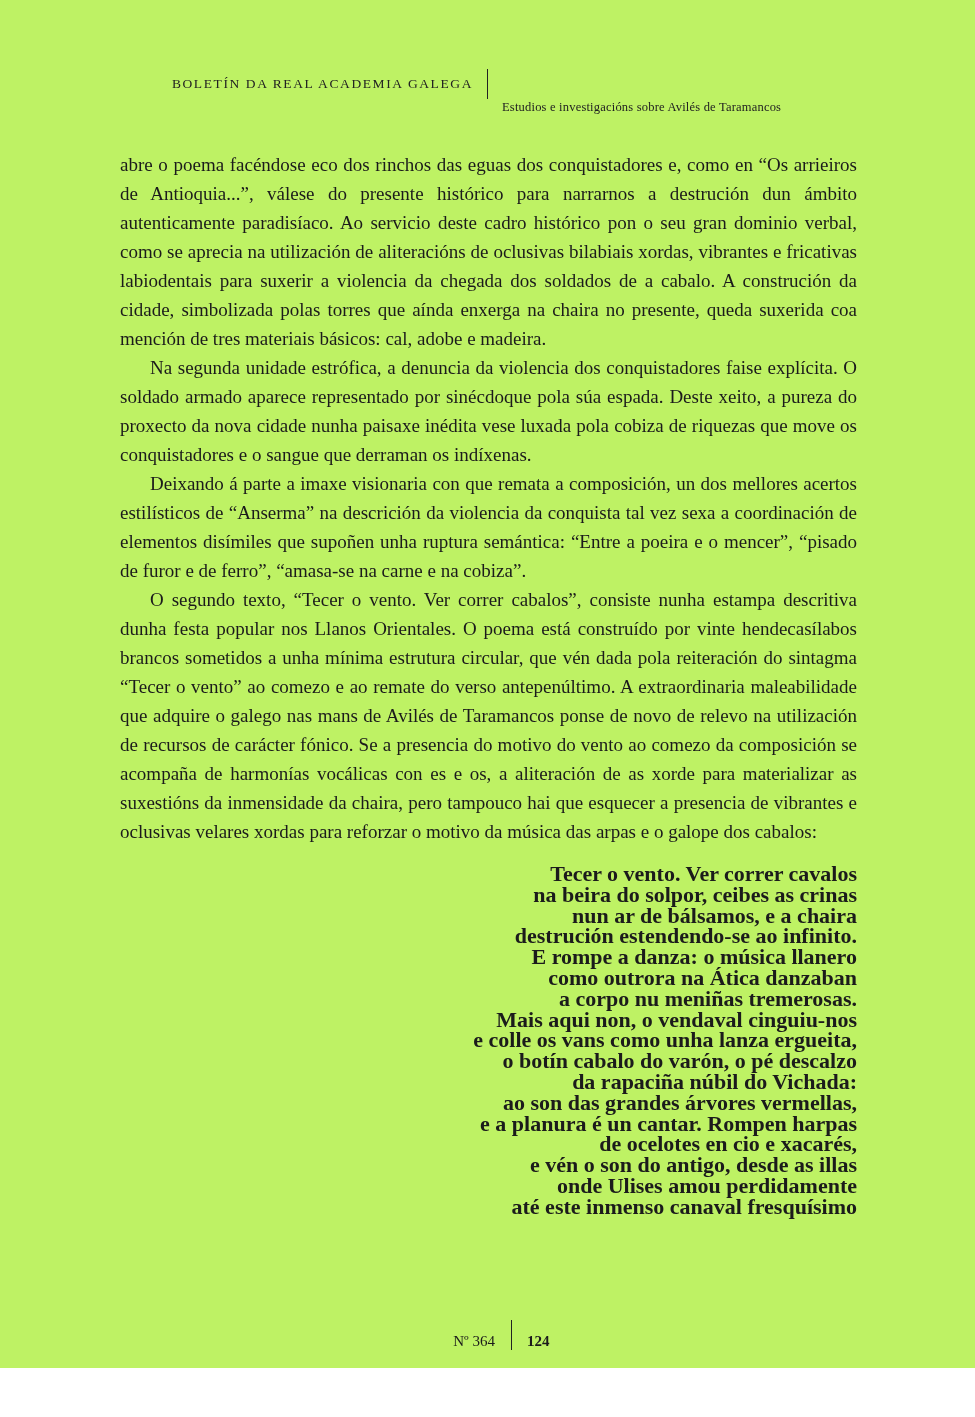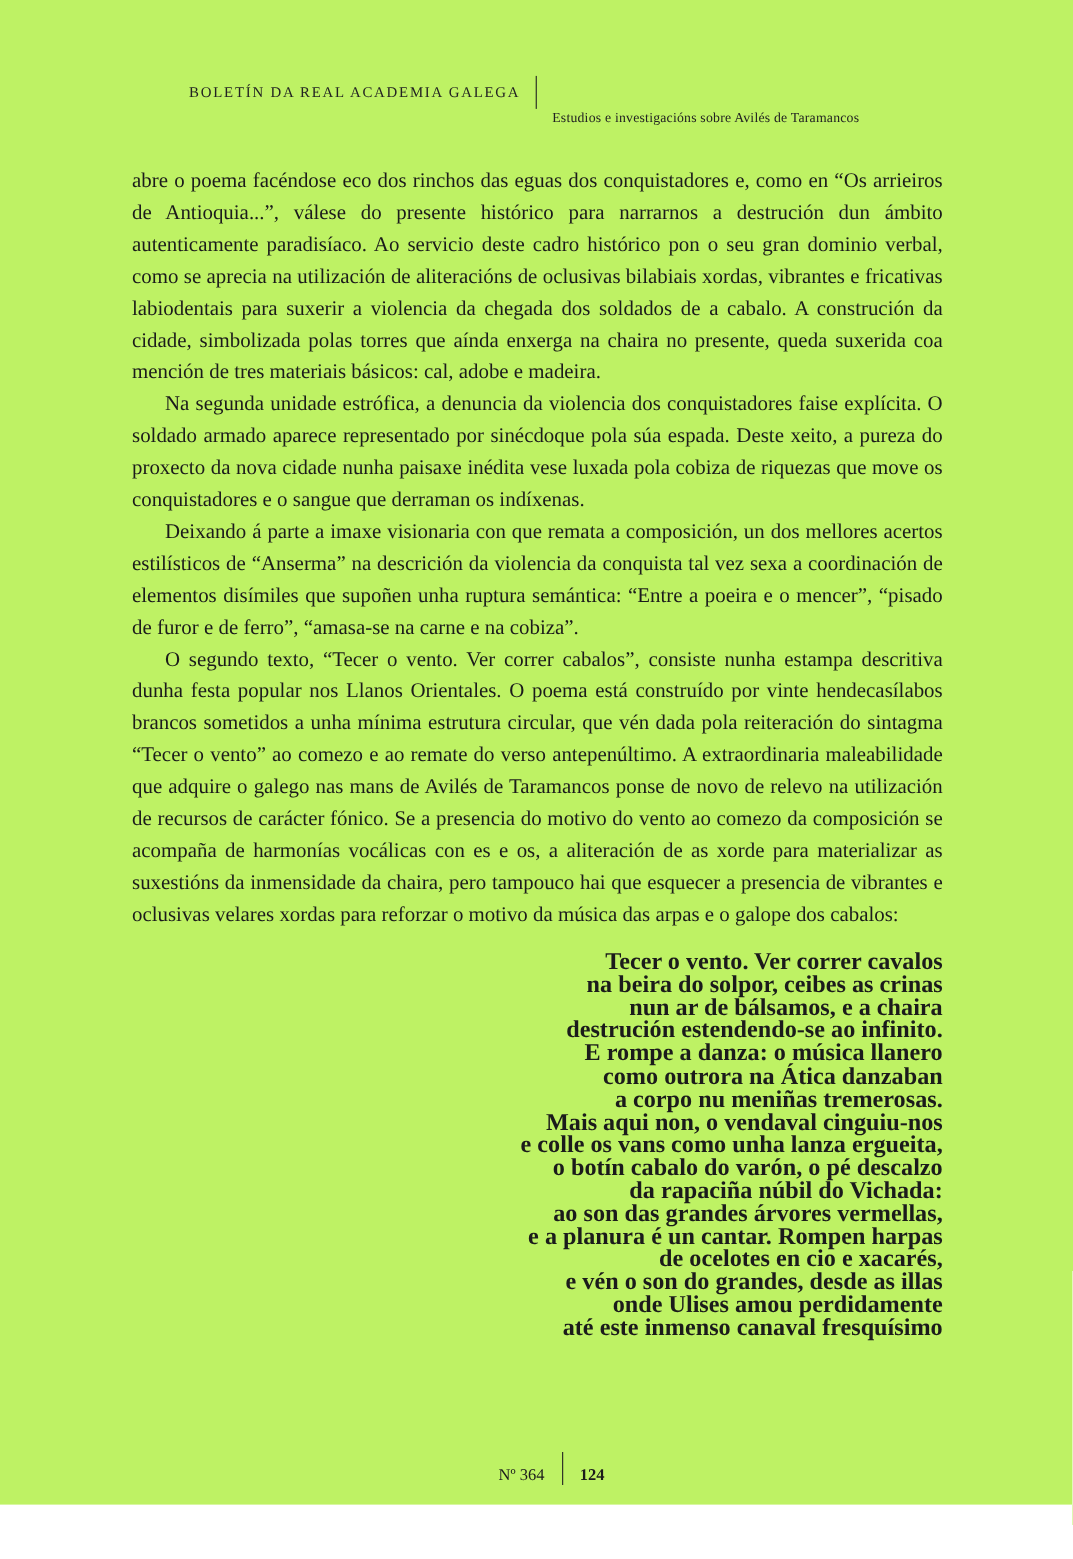--- a/index.html
+++ b/index.html
@@ -126,21 +126,21 @@
         <div>E rompe a danza: o música llanero</div>
         <div>como outrora na Ática danzaban</div>
         <div>a corpo nu meniñas tremerosas.</div>
         <div>Mais aqui non, o vendaval cinguiu-nos</div>
         <div>e colle os vans como unha lanza ergueita,</div>
         <div>o botín cabalo do varón, o pé descalzo</div>
         <div>da rapaciña núbil do Vichada:</div>
         <div>ao son das grandes árvores vermellas,</div>
         <div>e a planura é un cantar. Rompen harpas</div>
         <div>de ocelotes en cio e xacarés,</div>
-        <div>e vén o son do grandes, desde as illas</div>
+        <div>e vén o son do antigo, desde as illas</div>
         <div>onde Ulises amou perdidamente</div>
         <div>até este inmenso canaval fresquísimo</div>
       </div>
   </main>
 
   <footer class="page-footer">
     <span class="footer-left">Nº 364</span>
     <span class="footer-rule"></span>
     <span class="footer-right">124</span>
   </footer>

